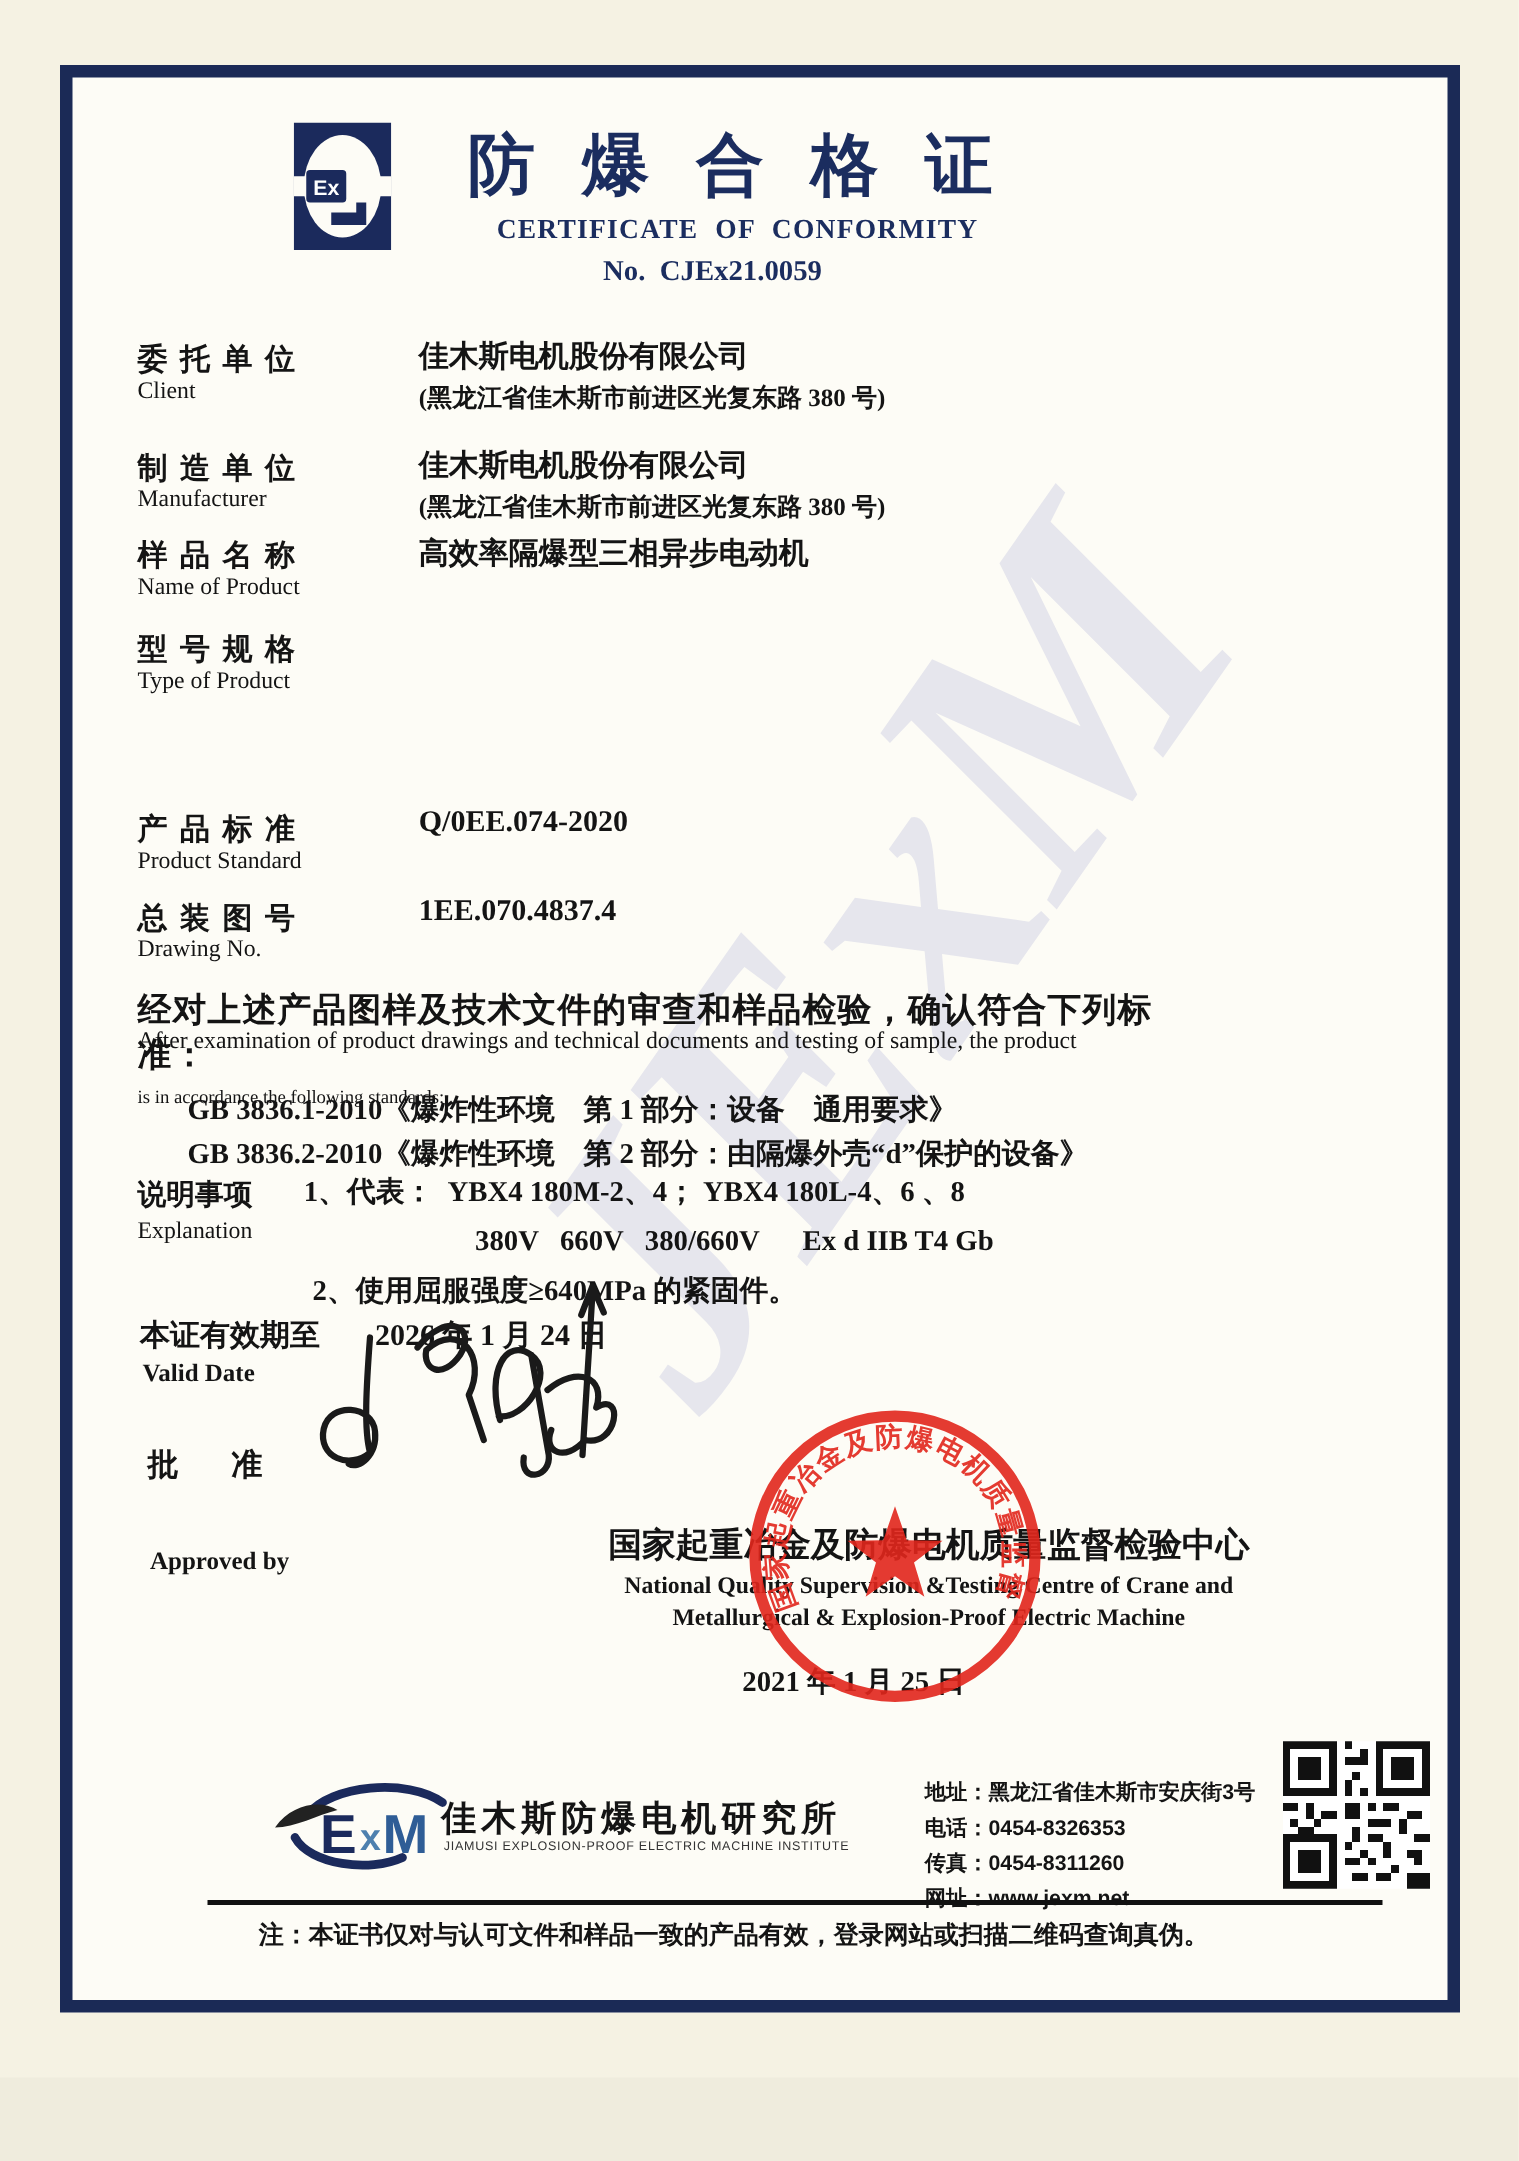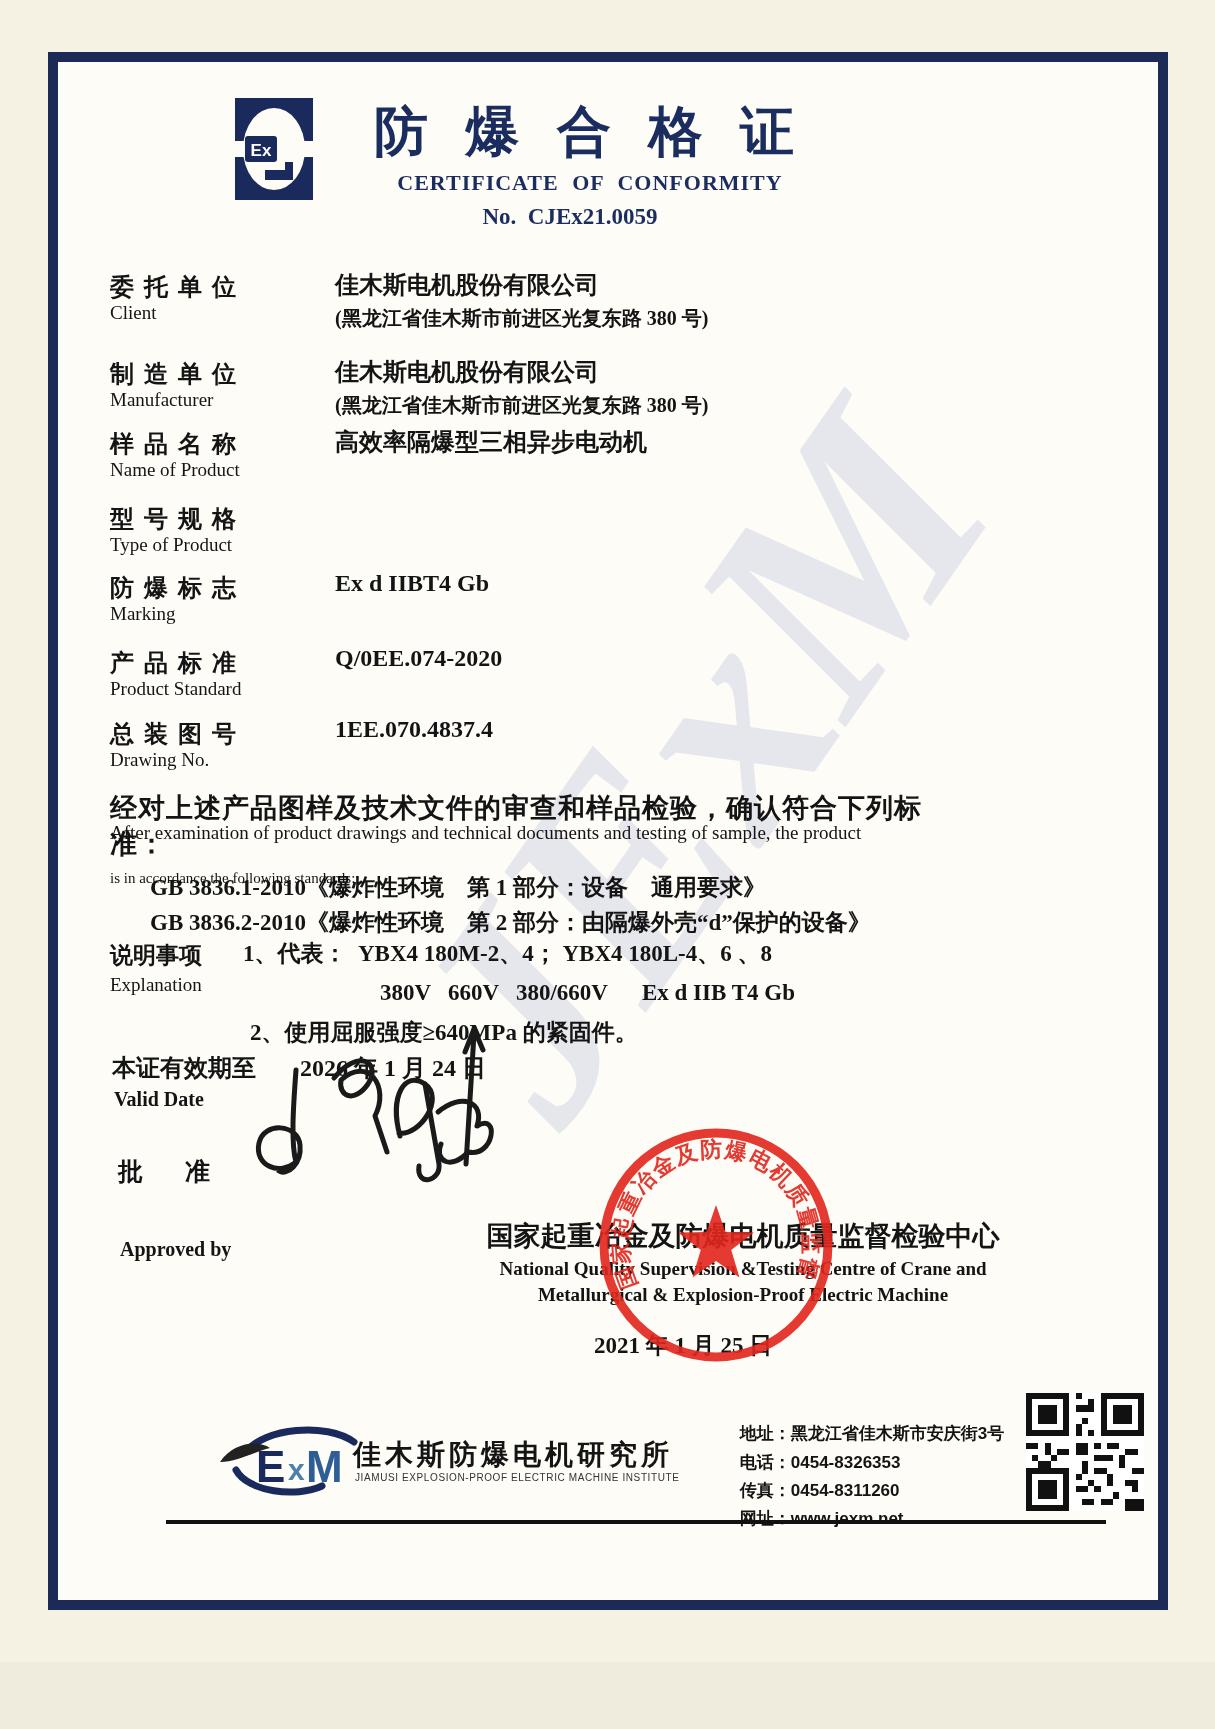--- a/index.html
+++ b/index.html
@@ -122,25 +122,20 @@
         <span class="val-note">(黑龙江省佳木斯市前进区光复东路 380 号)</span>
       </div>
       <div class="row" style="top:366px;">
         <span class="lab-zh">样 品 名 称</span>
         <span class="lab-en">Name of Product</span>
         <span class="val">高效率隔爆型三相异步电动机</span>
       </div>
       <div class="row" style="top:441px;">
         <span class="lab-zh">型 号 规 格</span>
         <span class="lab-en">Type of Product</span>
-      </div>
-      <div class="row" style="top:510px;">
-        <span class="lab-zh">防 爆 标 志</span>
-        <span class="lab-en">Marking</span>
-        <span class="val">Ex d IIBT4 Gb</span>
       </div>
       <div class="row" style="top:585px;">
         <span class="lab-zh">产 品 标 准</span>
         <span class="lab-en">Product Standard</span>
         <span class="val">Q/0EE.074-2020</span>
       </div>
       <div class="row" style="top:656px;">
         <span class="lab-zh">总 装 图 号</span>
         <span class="lab-en">Drawing No.</span>
         <span class="val">1EE.070.4837.4</span>
@@ -262,16 +257,17 @@
           <rect x="9" y="17" width="2" height="1"></rect>
             <rect x="12" y="17" width="2" height="1"></rect>
             <rect x="16" y="17" width="3" height="2"></rect>
           <rect x="17" y="15" width="1" height="1"></rect>
             <rect x="11" y="10" width="1" height="1"></rect>
             <rect x="10" y="14" width="1" height="1"></rect>
         </g>
       </svg>
 
       <div class="abs rule"></div>
+      <div class="abs note">注：本证书仅对与认可文件和样品一致的产品有效，登录网站或扫描二维码查询真伪。</div>
 
     </div>
   </div>
 </div>
 
 </body></html>

